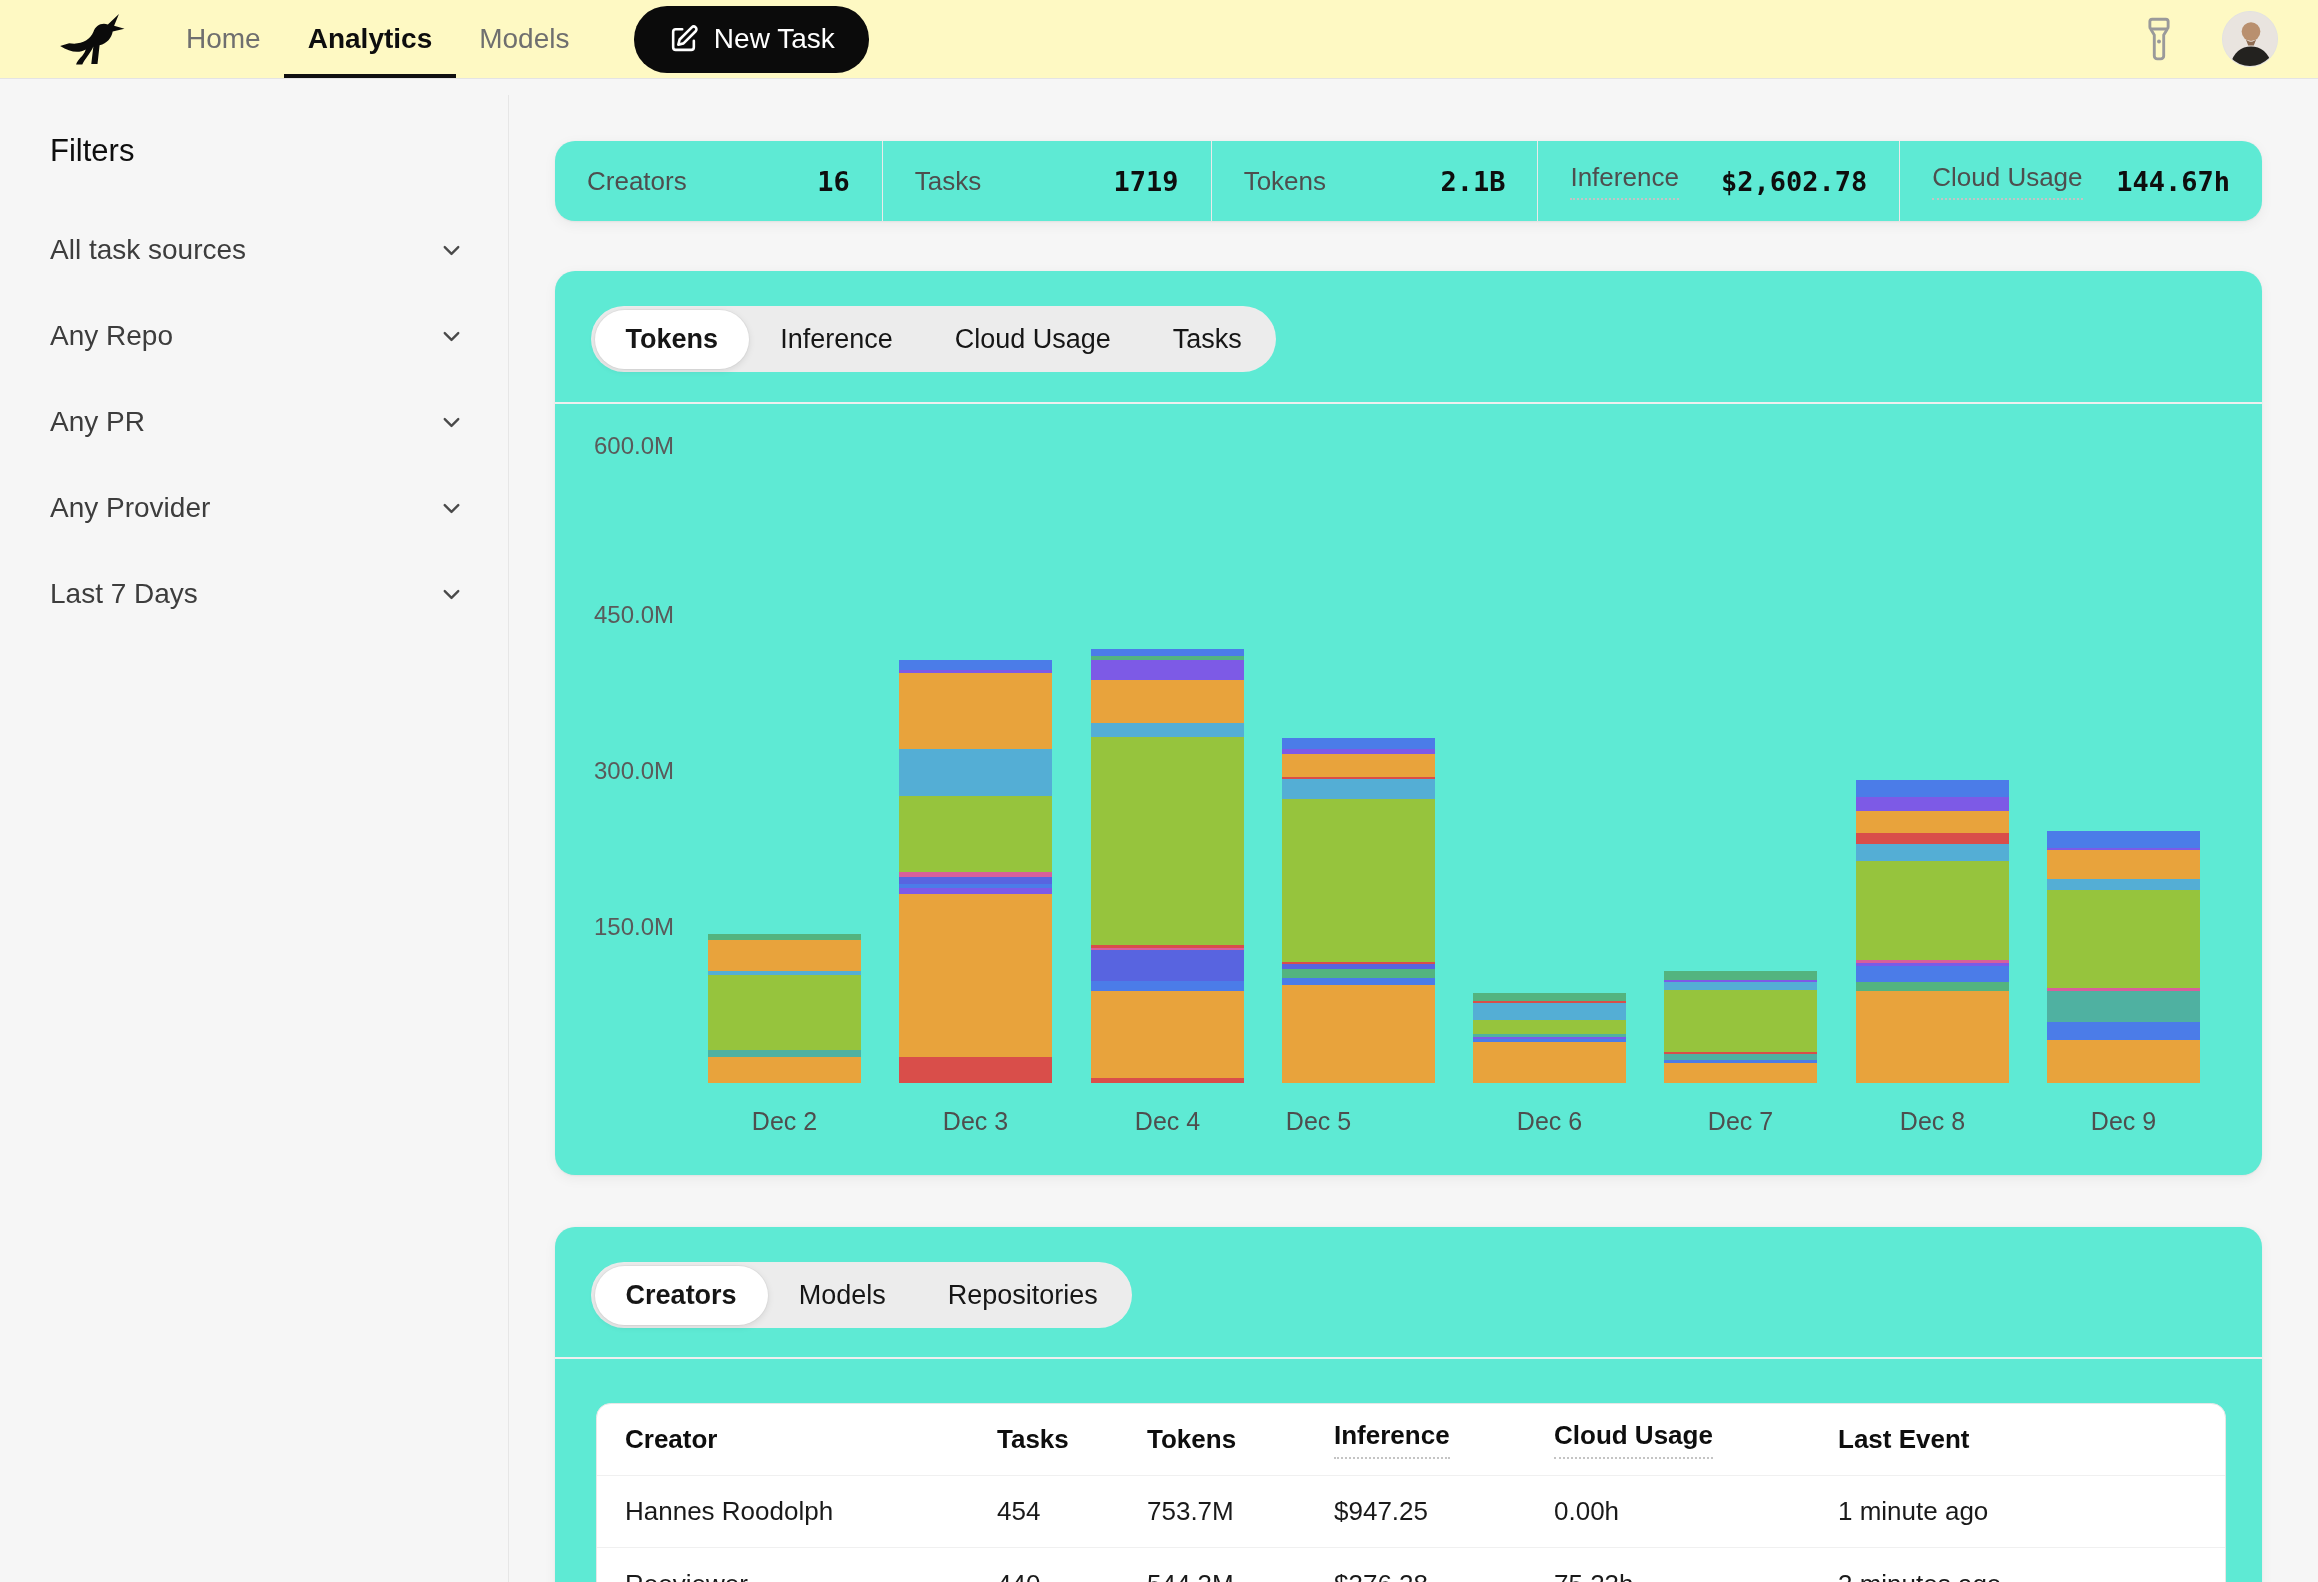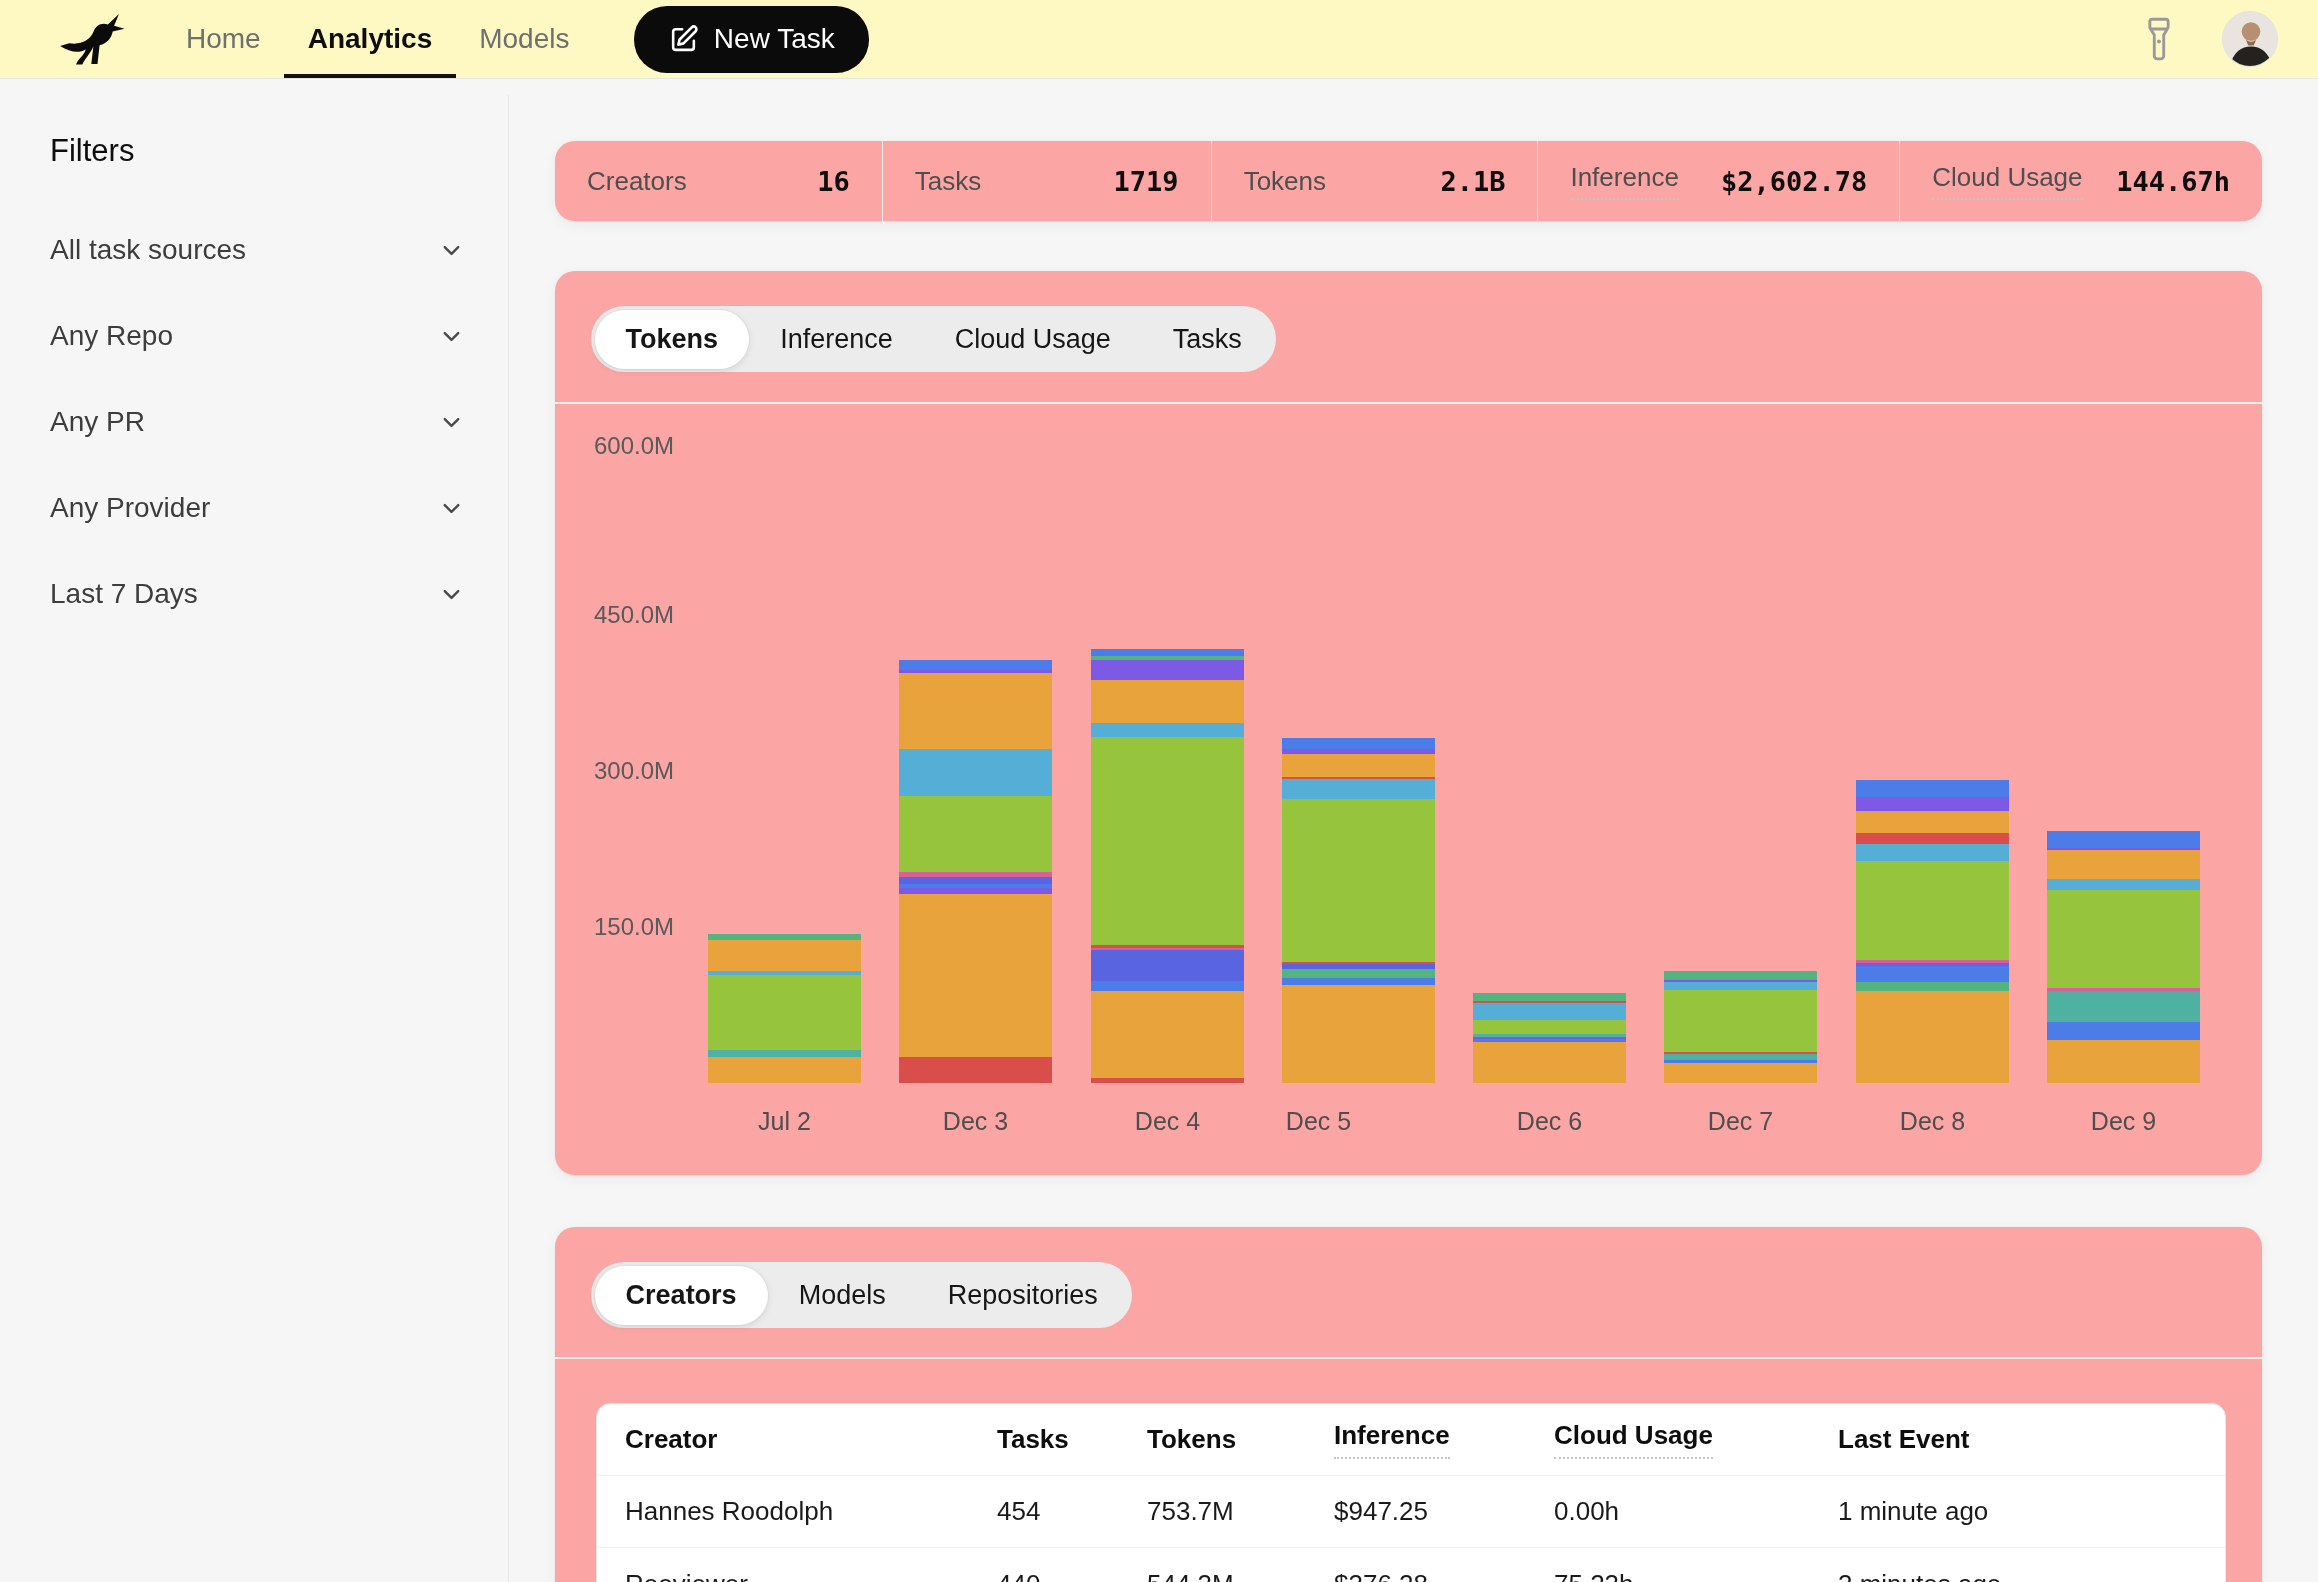--- a/index.html
+++ b/index.html
@@ -19,21 +19,21 @@
   .avatar { width:56px; height:56px; border-radius:50%; overflow:hidden; border:1.8px solid #E2E2E2; cursor:pointer; background:#E9E4DF; }
 
   
   .sidebar { position:absolute; left:0; top:95px; width:509px; height:1488px; background:#F6F6F6; border-right:1.8px solid #E6E6E6; padding:38px 43px 0 50px; }
   .side-title { font-size:31px; font-weight:400; color:#0E0E0E; margin-bottom:38px; }
   .side-item { height:86px; display:flex; align-items:center; justify-content:space-between; cursor:pointer; }
   .side-item .lbl { font-size:28px; color:#3D3D3D; }
   .chev { width:27px; height:27px; flex:0 0 auto; }
 
   
-  .card { position:absolute; background:#fca5a5; border-radius:20px; box-shadow:0 0.9px 1.8px rgba(0,0,0,.05), 0 3.6px 12.6px rgba(0,0,0,.05); }
+  .card { position:absolute; background:#5eead4; border-radius:20px; box-shadow:0 0.9px 1.8px rgba(0,0,0,.05), 0 3.6px 12.6px rgba(0,0,0,.05); }
   .stats-card { left:555px; top:141px; width:1707px; height:80px; display:flex; align-items:stretch; }
   .stat-cell { display:flex; align-items:center; justify-content:space-between; padding:0 32px; border-right:1.8px solid #EAEAEA; }
   .stat-cell:last-child { border-right:none; }
   .stat-label { font-size:26px; color:#4E4E4E; }
   .dotted { border-bottom:2.7px dotted #C4C4C4; padding-bottom:5.4px; cursor:help; }
   .stat-value { font-family:"DejaVu Sans Mono","Liberation Mono",monospace; font-size:27px; font-weight:700; color:#0E0E0E; }
 
   .chart-card { left:555px; top:271px; width:1707px; height:904px; }
   .table-card { left:555px; top:1227px; width:1707px; height:504px; }
 
@@ -172,21 +172,21 @@
       <div class="ytick" style="top: 353px;">300.0M</div>
       <div class="ytick" style="top: 509px;">150.0M</div>
       <div class="bar" style="left: 153px;">
         <div class="piece" style="height: 26px; background: rgb(232, 163, 60);"></div>
         <div class="piece" style="height: 7.3px; background: rgb(79, 177, 161);"></div>
         <div class="piece" style="height: 75px; background: rgb(150, 196, 61);"></div>
         <div class="piece" style="height: 3.6px; background: rgb(84, 174, 213);"></div>
         <div class="piece" style="height: 31px; background: rgb(232, 163, 60);"></div>
         <div class="piece" style="height: 6.2px; background: rgb(83, 180, 127);"></div>
       </div>
-      <div class="xlabel" style="left: 153px;">Jul 2</div>
+      <div class="xlabel" style="left: 153px;">Dec 2</div>
       <div class="bar" style="left: 344px;">
         <div class="piece" style="height: 26px; background: rgb(217, 78, 74);"></div>
         <div class="piece" style="height: 163px; background: rgb(232, 163, 60);"></div>
         <div class="piece" style="height: 6.2px; background: rgb(125, 90, 230);"></div>
         <div class="piece" style="height: 4.1px; background: rgb(75, 124, 232);"></div>
         <div class="piece" style="height: 6.8px; background: rgb(88, 100, 224);"></div>
         <div class="piece" style="height: 4.7px; background: rgb(215, 95, 155);"></div>
         <div class="piece" style="height: 76px; background: rgb(150, 196, 61);"></div>
         <div class="piece" style="height: 47px; background: rgb(84, 174, 213);"></div>
         <div class="piece" style="height: 76px; background: rgb(232, 163, 60);"></div>

